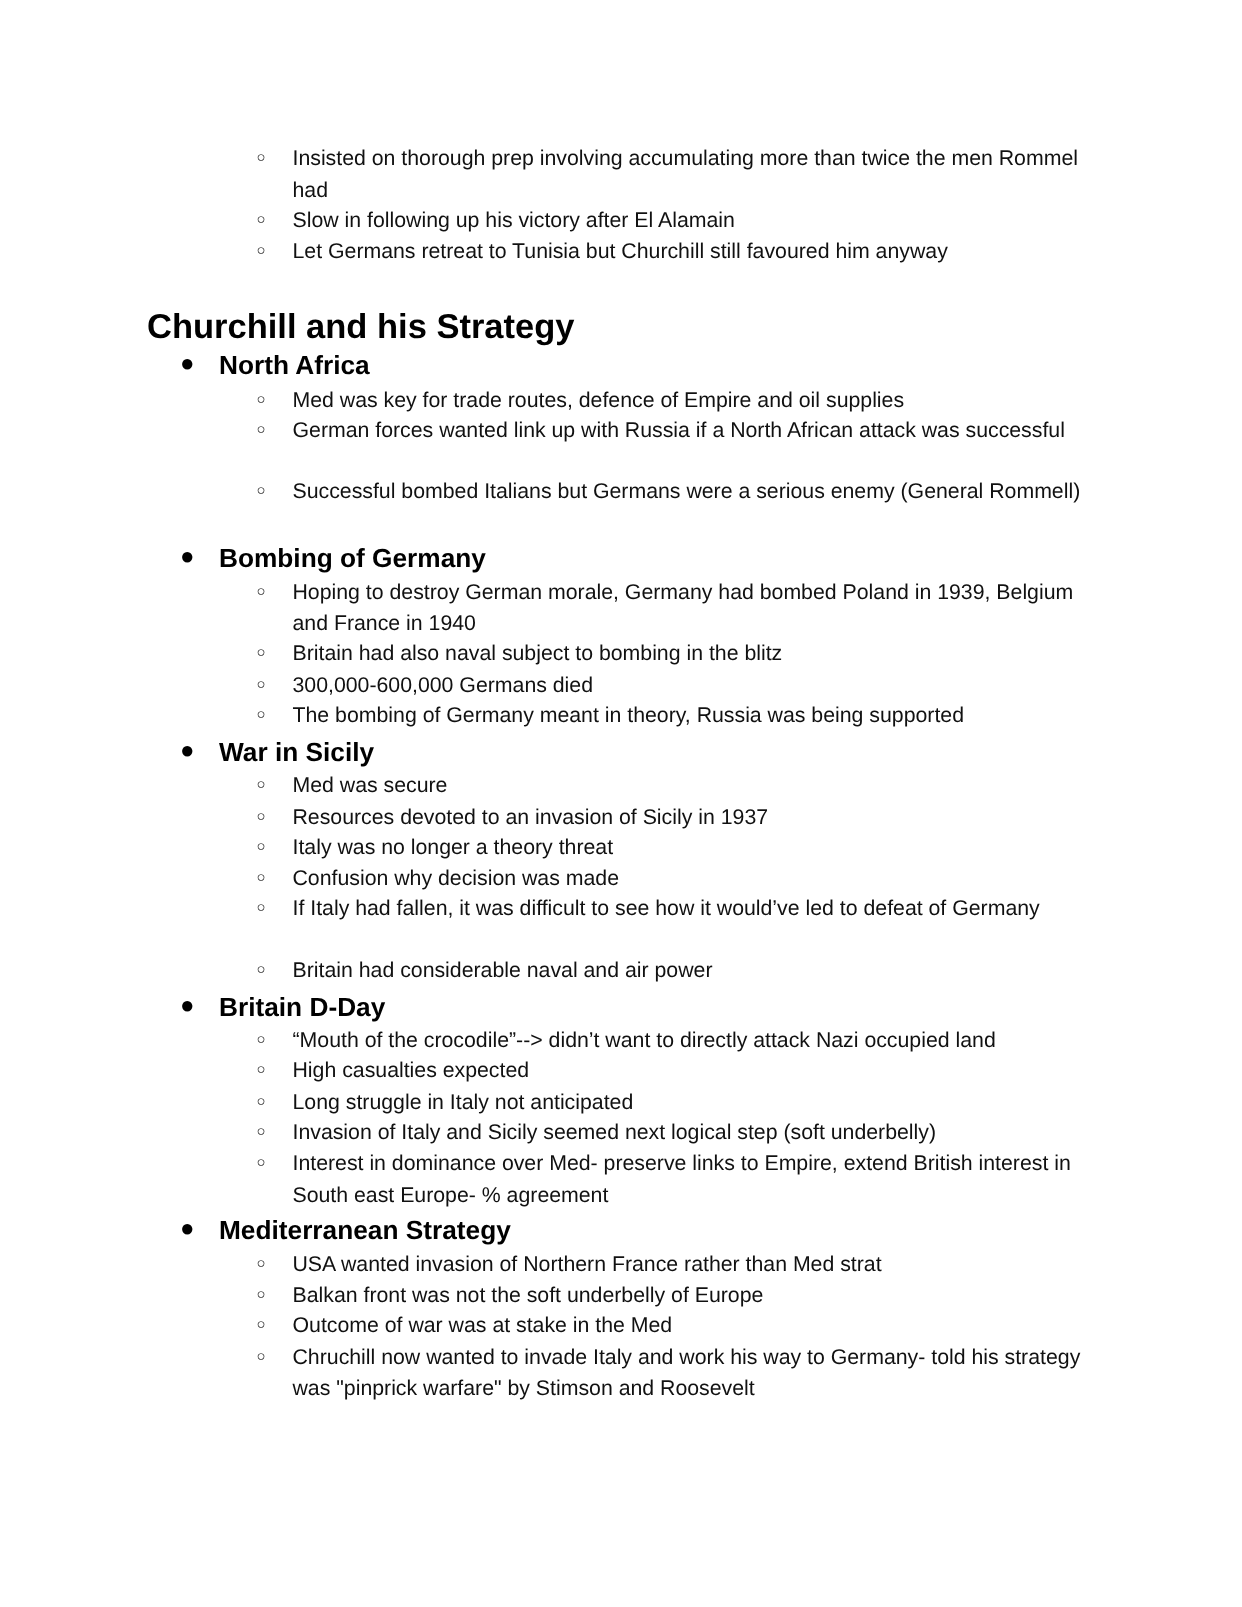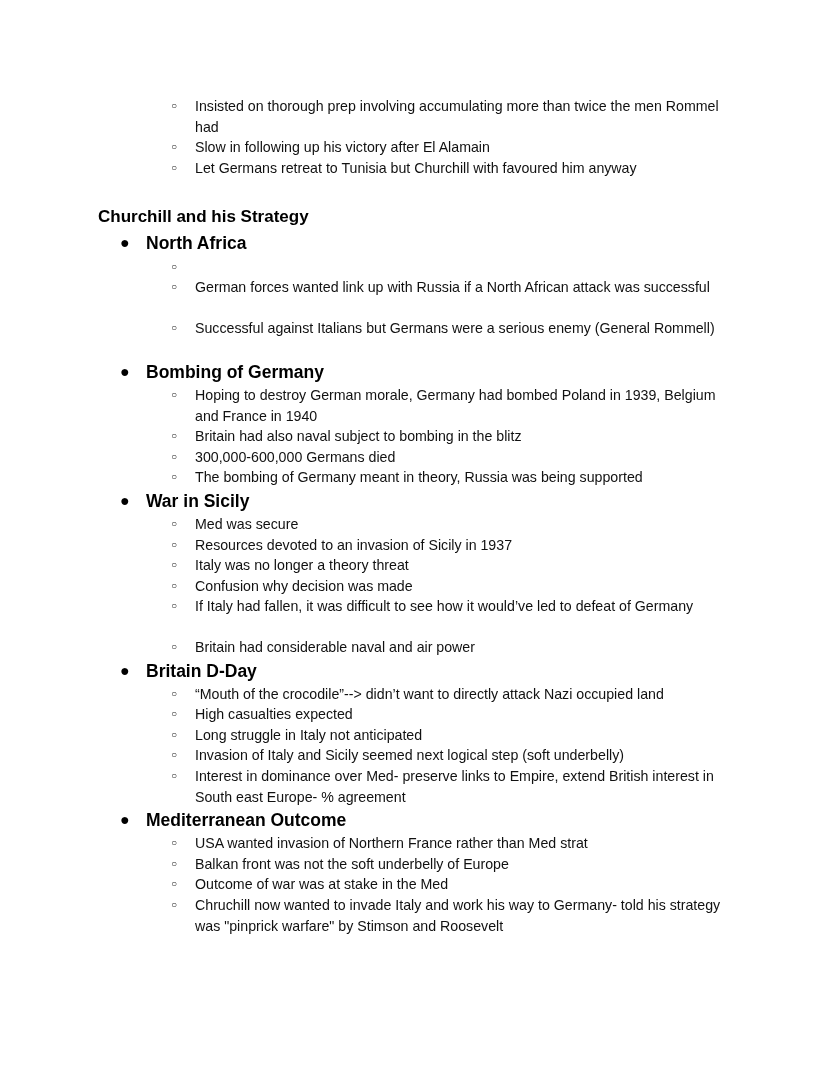--- a/index.html
+++ b/index.html
@@ -1,39 +1,39 @@
 <!DOCTYPE html>
 <html><head>
 <meta charset="utf-8">
 <style>
   html, body { margin: 0; padding: 0; background: #ffffff; }
   body { width: 828px; height: 1071px; position: relative; overflow: hidden;
          font-family: "Liberation Sans", "DejaVu Sans", sans-serif; color: #000; }
   .page { position: absolute; left: 0; top: 0; width: 828px; }
   .sub { position: absolute; left: 195px; font-size: 14.2px; line-height: 20.6px; width: 530px; color: #111; }
   .sub .bul { position: absolute; left: -24px; top: 0; font-size: 10px; line-height: 20.6px; color: #222; }
-  .h1 { position: absolute; left: 98px; font-size: 17px; font-weight: bold; line-height: 22px; }
+  .h1 { position: absolute; left: 98px; font-size: 23px; font-weight: bold; line-height: 22px; }
   .h2 { position: absolute; left: 146px; font-size: 17.5px; font-weight: bold; line-height: 22px; }
   .h2 .bul { position: absolute; left: -26px; top: 0; font-size: 16px; }
 </style>
 </head>
 <body>
 
 <div class="page">
 
   <div class="sub" style="top:96px"><span class="bul">○</span><span>Insisted on thorough prep involving accumulating more than twice the men Rommel had</span></div>
   <div class="sub" style="top:137px"><span class="bul">○</span><span>Slow in following up his victory after El Alamain</span></div>
-  <div class="sub" style="top:158px"><span class="bul">○</span><span>Let Germans retreat to Tunisia but Churchill with favoured him anyway</span></div>
+  <div class="sub" style="top:158px"><span class="bul">○</span><span>Let Germans retreat to Tunisia but Churchill still favoured him anyway</span></div>
 
   <div class="h1" style="top:206px">Churchill and his Strategy</div>
 
   <div class="h2" style="top:232px"><span class="bul">●</span><span>North Africa</span></div>
-  <div class="sub" style="top:257px"><span class="bul">○</span></div>
+  <div class="sub" style="top:257px"><span class="bul">○</span><span>Med was key for trade routes, defence of Empire and oil supplies</span></div>
   <div class="sub" style="top:277px"><span class="bul">○</span><span>German forces wanted link up with Russia if a North African attack was successful</span></div>
-  <div class="sub" style="top:318px"><span class="bul">○</span><span>Successful against Italians but Germans were a serious enemy (General Rommell)</span></div>
+  <div class="sub" style="top:318px"><span class="bul">○</span><span>Successful bombed Italians but Germans were a serious enemy (General Rommell)</span></div>
 
   <div class="h2" style="top:361px"><span class="bul">●</span><span>Bombing of Germany</span></div>
   <div class="sub" style="top:385px"><span class="bul">○</span><span>Hoping to destroy German morale, Germany had bombed Poland in 1939, Belgium and France in 1940</span></div>
   <div class="sub" style="top:426px"><span class="bul">○</span><span>Britain had also naval subject to bombing in the blitz</span></div>
   <div class="sub" style="top:447px"><span class="bul">○</span><span>300,000-600,000 Germans died</span></div>
   <div class="sub" style="top:467px"><span class="bul">○</span><span>The bombing of Germany meant in theory, Russia was being supported</span></div>
 
   <div class="h2" style="top:490px"><span class="bul">●</span><span>War in Sicily</span></div>
   <div class="sub" style="top:514px"><span class="bul">○</span><span>Med was secure</span></div>
   <div class="sub" style="top:535px"><span class="bul">○</span><span>Resources devoted to an invasion of Sicily in 1937</span></div>
@@ -42,19 +42,19 @@
   <div class="sub" style="top:596px"><span class="bul">○</span><span>If Italy had fallen, it was difficult to see how it would’ve led to defeat of Germany</span></div>
   <div class="sub" style="top:637px"><span class="bul">○</span><span>Britain had considerable naval and air power</span></div>
 
   <div class="h2" style="top:660px"><span class="bul">●</span><span>Britain D-Day</span></div>
   <div class="sub" style="top:684px"><span class="bul">○</span><span>“Mouth of the crocodile”--&gt; didn’t want to directly attack Nazi occupied land</span></div>
   <div class="sub" style="top:704px"><span class="bul">○</span><span>High casualties expected</span></div>
   <div class="sub" style="top:725px"><span class="bul">○</span><span>Long struggle in Italy not anticipated</span></div>
   <div class="sub" style="top:745px"><span class="bul">○</span><span>Invasion of Italy and Sicily seemed next logical step (soft underbelly)</span></div>
   <div class="sub" style="top:766px"><span class="bul">○</span><span>Interest in dominance over Med- preserve links to Empire, extend British interest in South east Europe- % agreement</span></div>
 
-  <div class="h2" style="top:809px"><span class="bul">●</span><span>Mediterranean Outcome</span></div>
+  <div class="h2" style="top:809px"><span class="bul">●</span><span>Mediterranean Strategy</span></div>
   <div class="sub" style="top:833px"><span class="bul">○</span><span>USA wanted invasion of Northern France rather than Med strat</span></div>
   <div class="sub" style="top:854px"><span class="bul">○</span><span>Balkan front was not the soft underbelly of Europe</span></div>
   <div class="sub" style="top:874px"><span class="bul">○</span><span>Outcome of war was at stake in the Med</span></div>
   <div class="sub" style="top:895px"><span class="bul">○</span><span>Chruchill now wanted to invade Italy and work his way to Germany- told his strategy was "pinprick warfare" by Stimson and Roosevelt</span></div>
 
 </div>
 
 </body></html>

